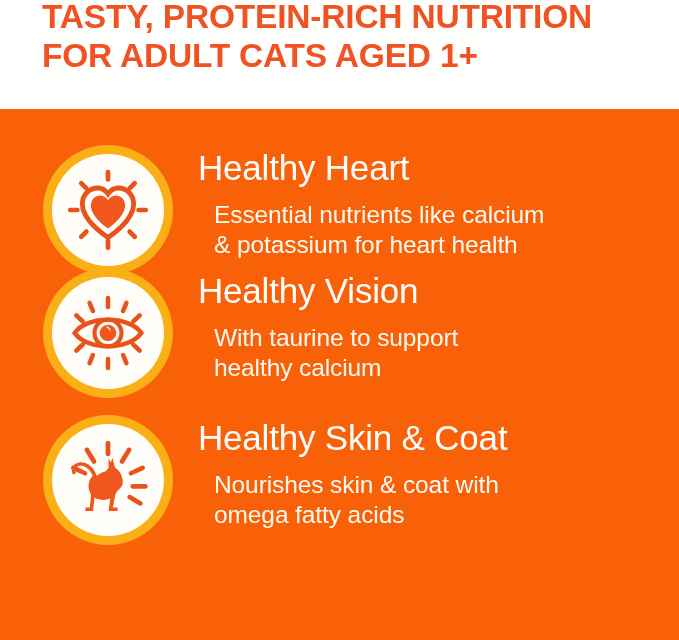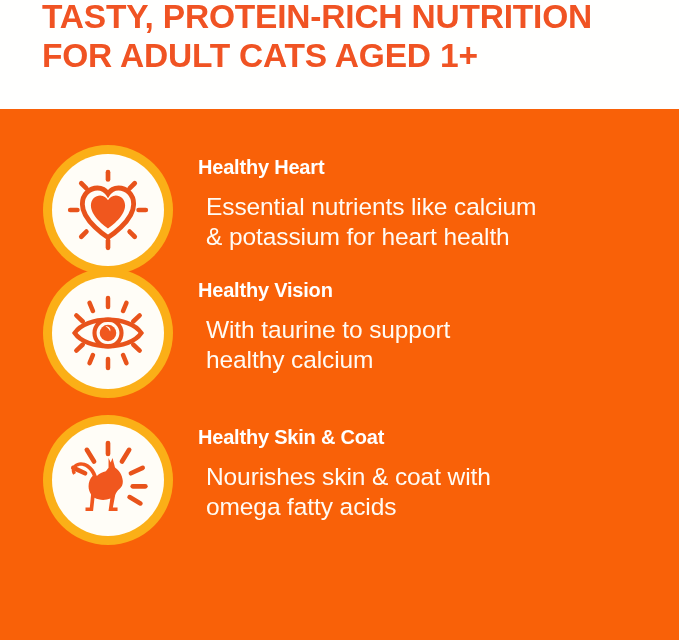--- a/index.html
+++ b/index.html
@@ -97,34 +97,34 @@
 
   .benefit-text {
     position: absolute;
     left: 198px;
     top: 6px;
     width: 470px;
   }
   .benefit-title {
     color: #FFFFFF;
     font-family: "Liberation Sans", sans-serif;
-    font-weight: bold;
-    font-size: 20px;
+    font-weight: normal;
+    font-size: 35px;
     line-height: 33px;
     letter-spacing: -0.2px;
     margin: 0 0 2px 0;
   }
   .benefit-desc {
     color: #FFFBF4;
     font-family: "Liberation Sans", sans-serif;
     font-weight: normal;
     font-size: 24.5px;
     line-height: 30px;
     letter-spacing: -0.1px;
-    margin: 8px;
+    margin: 16px;
     white-space: pre-line;
   }
 </style>
 </head>
 <body>
 
 <div class="panel">
 
   <div class="header-band">
     <div class="header-title">TASTY, PROTEIN-RICH NUTRITION

